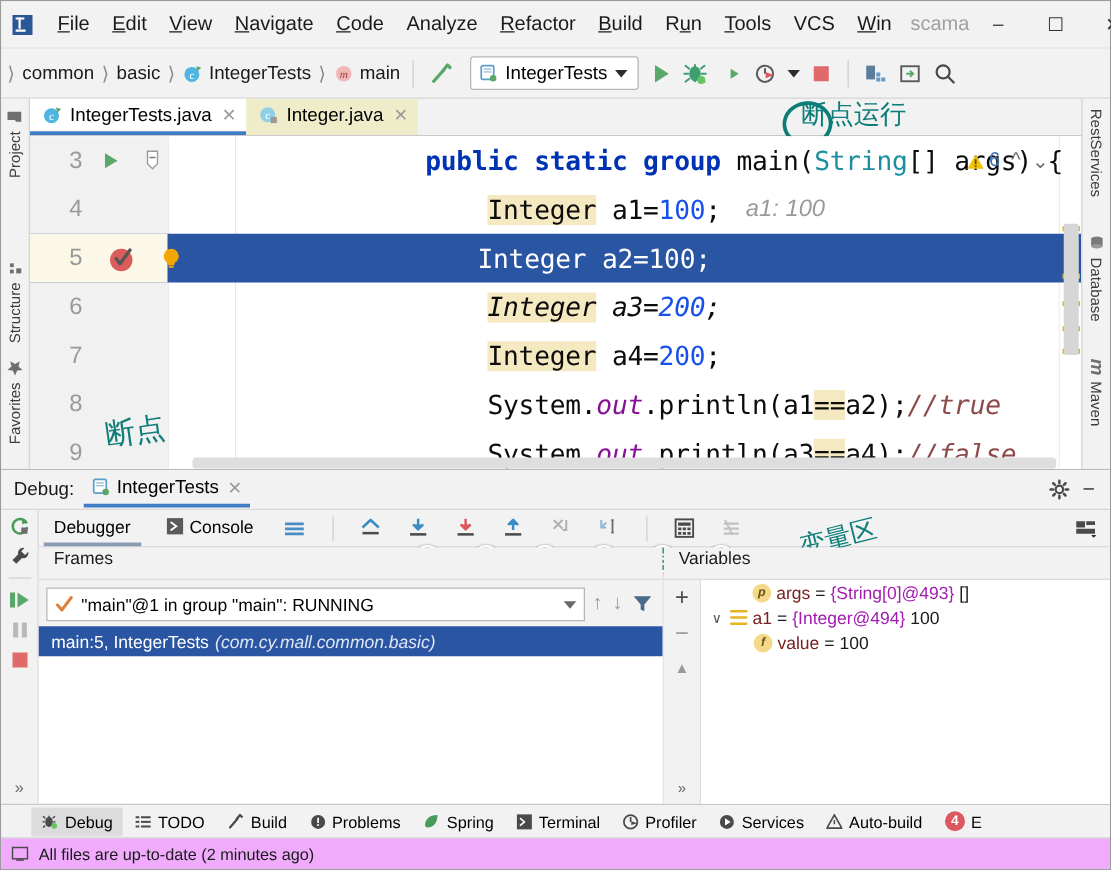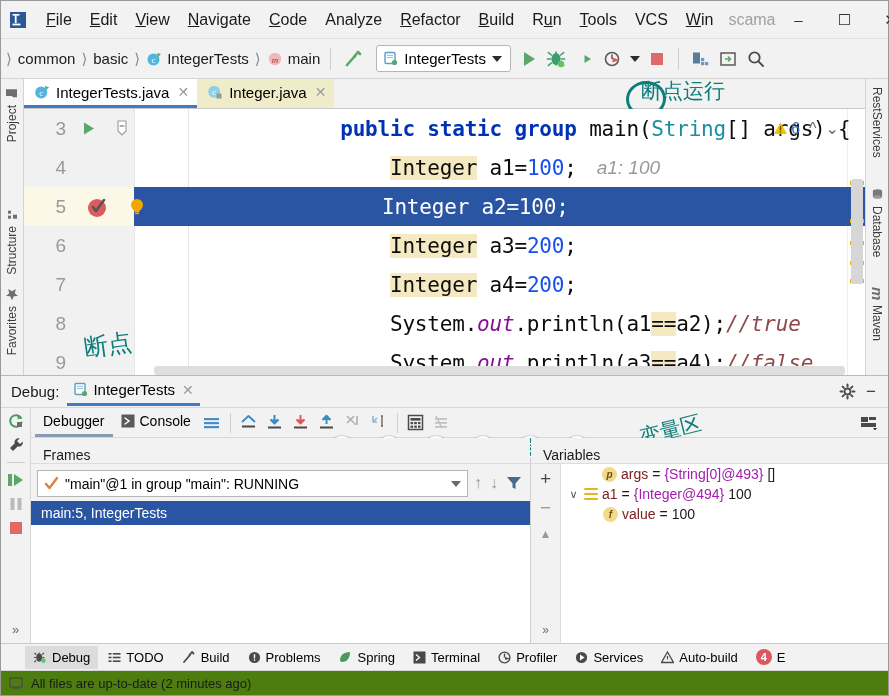--- a/index.html
+++ b/index.html
@@ -246,41 +246,41 @@
     width: 30px; min-width: 30px;
     background: #f2f2f2; border-right: 1px solid #d7d7d7;
     display: flex; flex-direction: column; align-items: center;
     padding-top: 4px; gap: 6px;
   }
   .dbg-leftbar .sep { width: 18px; height: 1px; background: #cfcfcf; margin: 2px 0; }
   .dbg-main { flex: 1; display: flex; flex-direction: column; min-width: 0; }
 
   .dbg-tabbar {
     height: 30px; min-height: 30px;
-    display: flex; align-items: center; gap: 0;
+    display: flex; align-items: center; gap: 12px;
     border-bottom: 1px solid #d7d7d7;
     padding-left: 4px;
     position: relative;
   }
   .dbg-tab {
     display: flex; align-items: center; gap: 5px;
     font-size: 14px; padding: 3px 8px 5px 8px;
     border-bottom: 3px solid transparent; margin-bottom: -1px;
   }
   .dbg-tab.active { border-bottom-color: #8a9bb5; }
   .dbg-tool { width: 26px; height: 24px; display: flex; align-items: center; justify-content: center; border-radius: 3px; }
   .vline { width: 1px; height: 20px; background: #cfcfcf; margin: 0 5px; }
 
   .dbg-split { flex: 1; display: flex; min-height: 0; }
   .frames-pane { width: 500px; min-width: 500px; display: flex; flex-direction: column; border-right: 1px solid #d1d1d1; }
   .vars-pane { flex: 1; display: flex; flex-direction: column; min-width: 0; }
 
   .pane-head {
     height: 26px; min-height: 26px;
-    display: flex; align-items: flex-end; padding-left: 12px;
+    display: flex; align-items: flex-start; padding-left: 12px;
     font-size: 14px; color: #1a1a1a;
     border-bottom: 1px solid #dcdcdc;
     background: #f2f2f2;
     position: relative;
   }
   .pane-body { flex: 1; display: flex; min-height: 0; background:#fff; }
   .pane-side {
     width: 30px; min-width: 30px; background: #f2f2f2;
     display: flex; flex-direction: column; align-items: center;
     padding-top: 5px; gap: 10px;
@@ -339,21 +339,21 @@
   .btab {
     display: flex; align-items: center; gap: 5px;
     font-size: 13px; padding: 4px 8px; white-space: nowrap;
   }
   .btab.active { background: #dcdcdc; }
 
   
   .statusbar {
     height: 25px; min-height: 25px;
     display: flex; align-items: center;
-    background: #4d7c0f;
+    background: #f0abfc;
     border-top: 1px solid #d7d7d7;
     padding: 0 10px 0 8px;
     font-size: 13px; color: #1a1a1a;
     gap: 8px;
   }
   .sb-right { margin-left: auto; display: flex; align-items: center; gap: 13px; }
 
   svg { display: block; }
 </style>
 </head>
@@ -633,21 +633,21 @@
               </svg>
             </span>
             <div class="code" style="padding-left:0px;">
               <span>    Integer a2=100;</span>
             </div>
           </div>
 
           <div class="line" style="height:39px;">
             <div class="ln">6</div>
             <div class="gutter-icons"></div>
-            <div class="code" style="padding-left:32px;">
+            <div class="code" style="padding-left:32px;font-style:italic;">
               <span class="plain">    </span><span class="hl-ident plain">Integer</span><span class="plain"> a3=</span><span class="num">200</span><span class="plain">;</span>
             </div>
           </div>
 
           <div class="line" style="height:39px;">
             <div class="ln">7</div>
             <div class="gutter-icons"></div>
             <div class="code" style="padding-left:32px;">
               <span class="plain">    </span><span class="hl-ident plain">Integer</span><span class="plain"> a4=</span><span class="num">200</span><span class="plain">;</span>
             </div>
@@ -908,20 +908,21 @@
                   <span>
                     <svg width="16" height="16" viewBox="0 0 16 16">
                         <path d="M1 2 L15 2 L9.5 8.5 L9.5 14 L6.5 12.5 L6.5 8.5 Z" fill="#4a6a8a"></path>
                       </svg>
                   </span>
                 </div>
               </div>
               <div style="flex:1; background:#fff; border-top:0;">
                 <div class="frame-row">
                   <span>main:5, IntegerTests</span>
+                  <span class="pkg">(com.cy.mall.common.basic)</span>
                 </div>
               </div>
             </div>
           </div>
 
           <div class="vars-pane">
             <div class="pane-head">
               <span>Variables</span>
             </div>
             <div class="pane-body">

